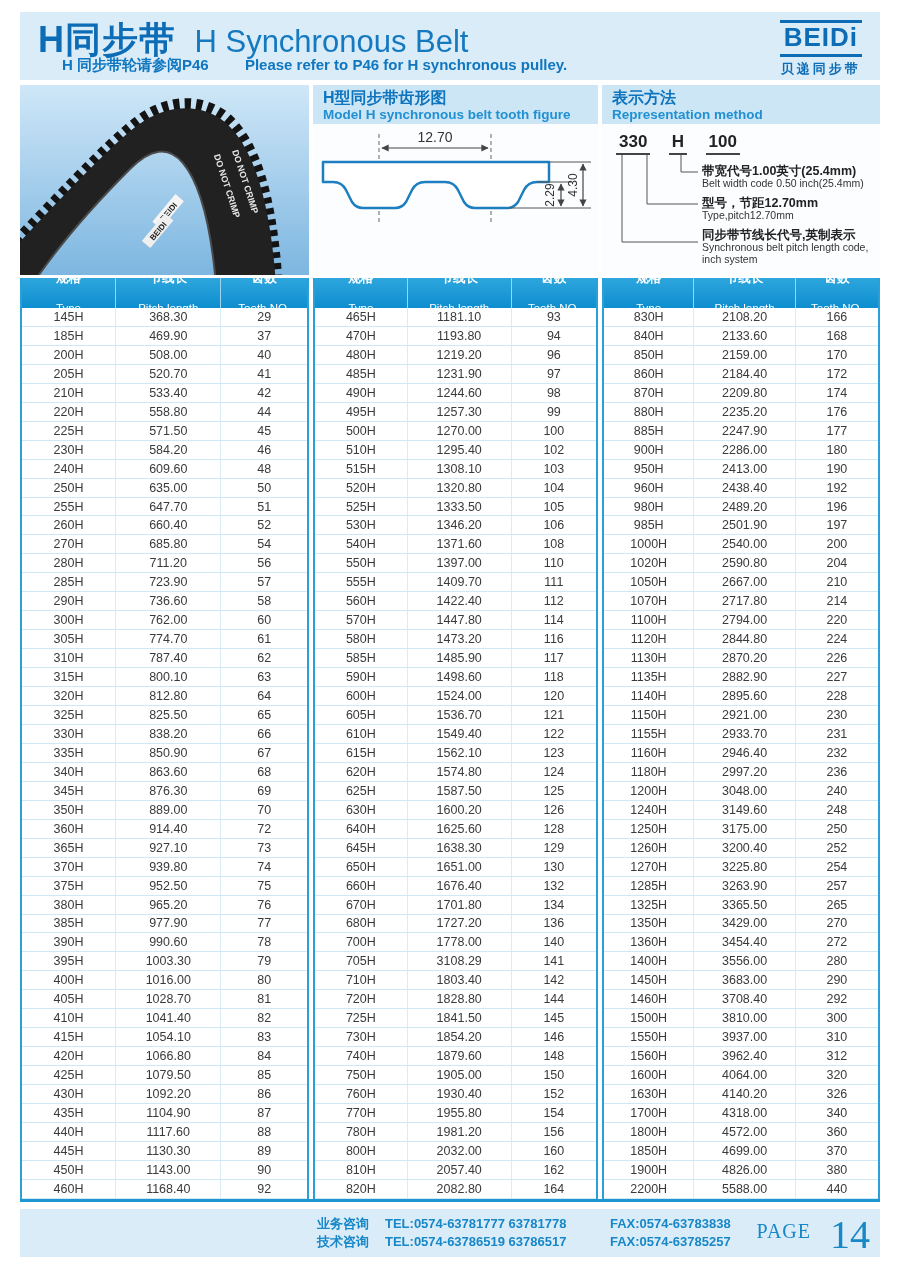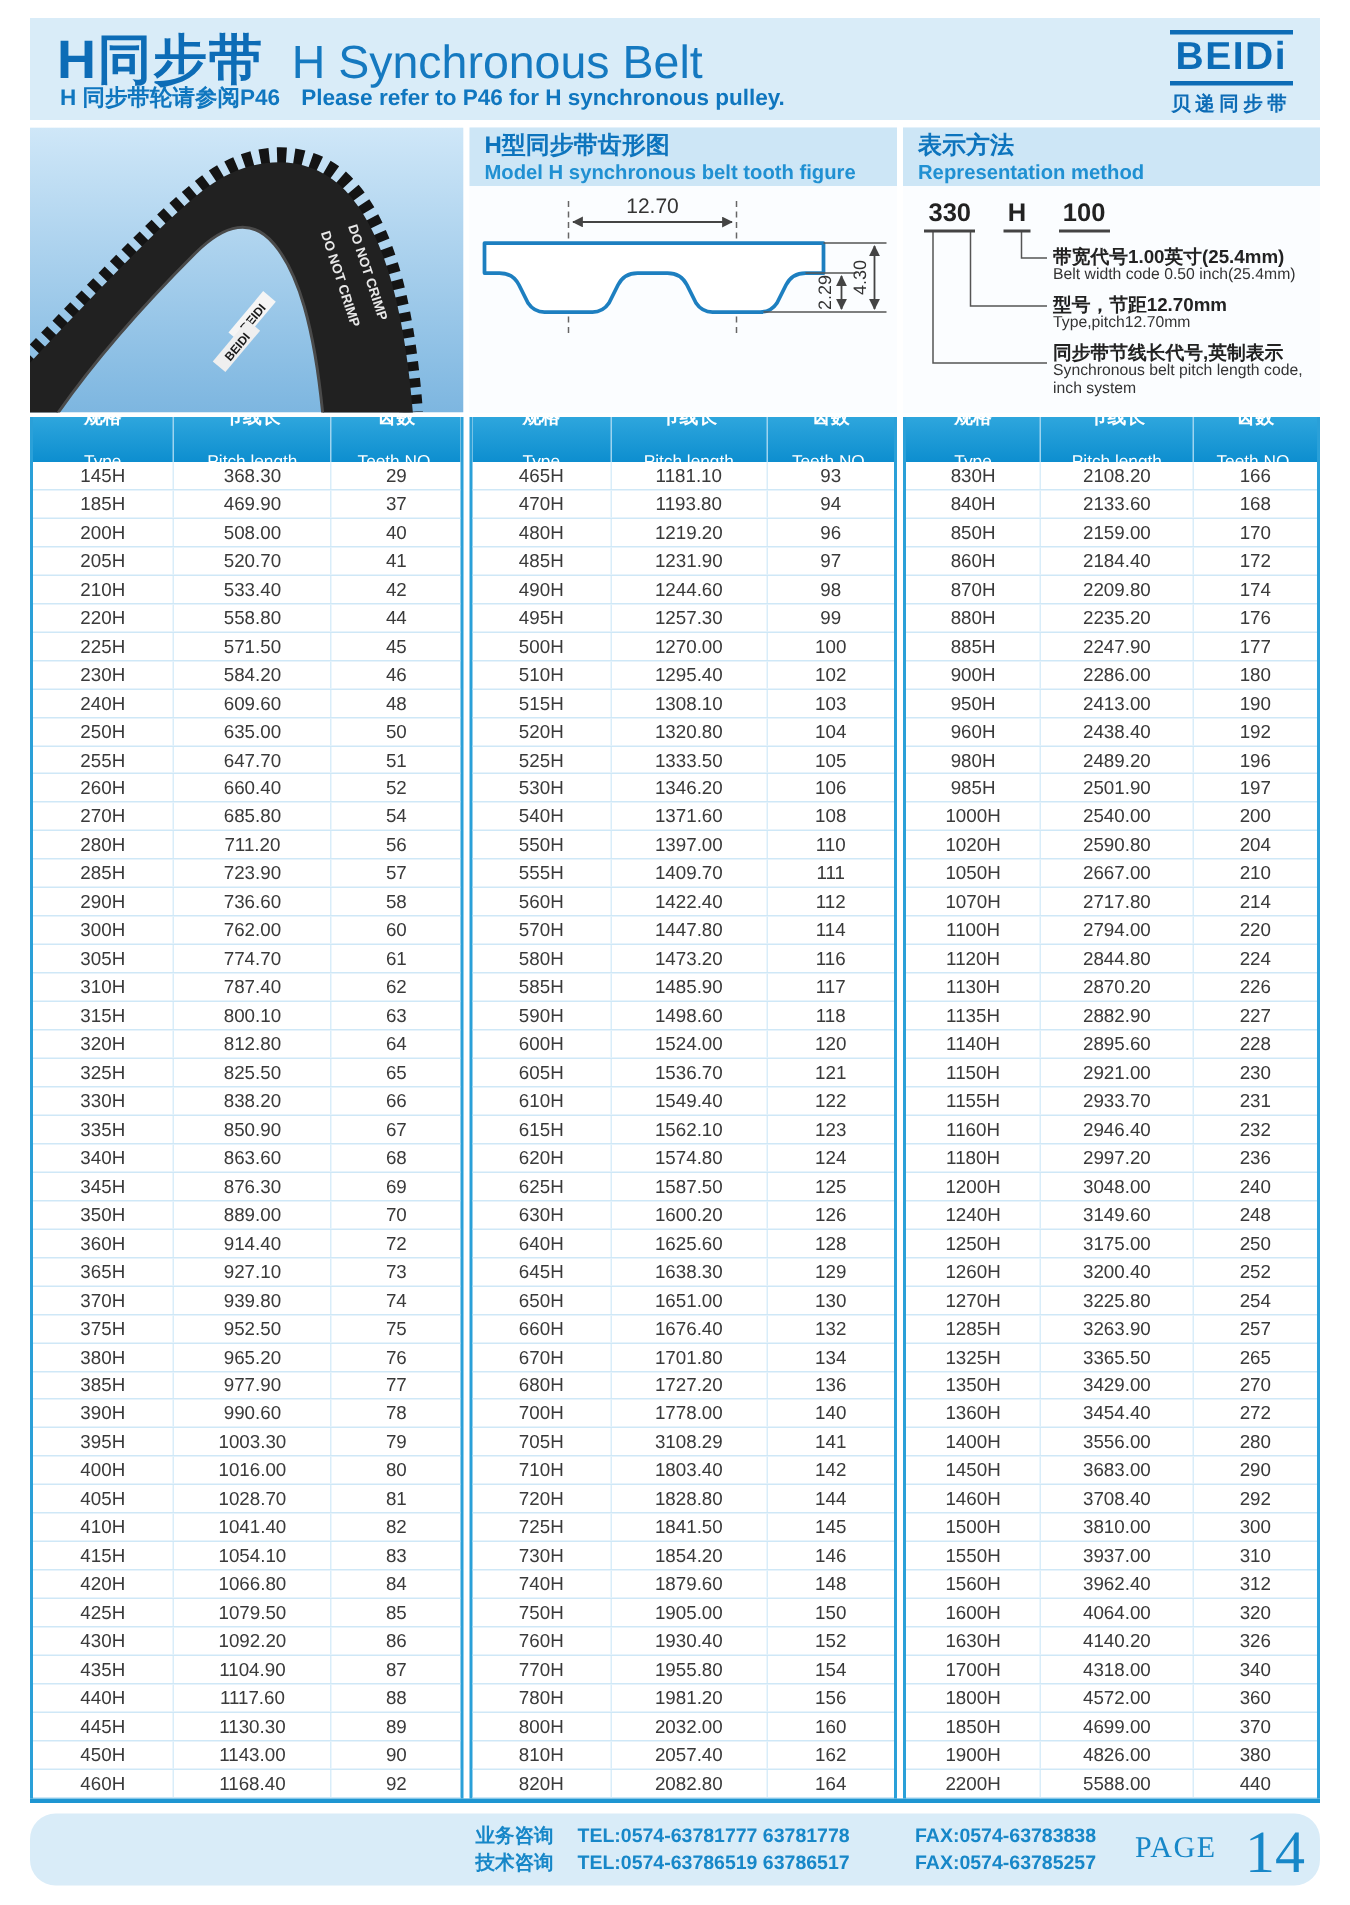--- a/index.html
+++ b/index.html
@@ -6,21 +6,21 @@
   html,body { background:#ffffff; }
   body { width:900px; height:1270px; font-family:"Liberation Sans", sans-serif; position:relative; }
   #page { position:absolute; left:0; top:0; width:900px; height:1270px; background:#ffffff; overflow:hidden; }
 
   
   .band { position:absolute; left:20px; top:12px; width:860px; height:68px; background:#d9ecf8; }
   .band-titles { position:absolute; left:18px; top:4px; }
   .t-zh { display:inline-block; font-size:36px; font-weight:bold; color:#0d6cb6; letter-spacing:1px; }
   .t-en { display:inline-block; font-size:31px; font-weight:normal; color:#1579c0; margin-left:14px; }
   .t-sub { position:absolute; left:20px; top:44px; width:700px; font-size:15px; font-weight:bold; color:#0f76bf; }
-  .t-sub span { margin-right:10px; }
+  .t-sub span { margin-right:10px;margin-left:22px; }
   .logo { position:absolute; right:18px; top:8px; text-align:center; }
   .logo-name { font-size:26px; font-weight:bold; color:#0d6cb6; letter-spacing:1px;
                border-top:3px solid #0d6cb6; border-bottom:3px solid #0d6cb6; padding:0 4px 1px 4px; line-height:1.15; }
   .logo-sub { font-size:13px; font-weight:bold; color:#0d6cb6; letter-spacing:3px; margin-top:3px; }
 
   
   .panel { position:absolute; top:85px; height:190px; background:#f7fbfe; }
   .panel-photo { left:20px;  width:289px; }
   .panel-tooth { left:313px; width:285px; }
   .panel-repr  { left:602px; width:278px; }
@@ -54,21 +54,21 @@
   .hcell .hen { font-size:11.5px; line-height:1.1; }
   .c0 { width:33%; } .c1 { width:37%; } .c2 { width:30%; }
   .hcell.c0, .hcell.c1 { border-right:1px solid #9ed4ef; }
   .tbody { display:flex; flex-direction:column; height:891px; }
   .trow { flex:1; display:flex; border-bottom:1px solid #cfe8f7; }
   .tcell { display:flex; align-items:center; justify-content:center; font-size:12.5px; color:#3a3a3a; }
   .tcell.c0, .tcell.c1 { border-right:1px solid #d9edf9; }
   .table-bottom-line { position:absolute; left:20px; top:1199px; width:860px; height:3px; background:#1e96d2; }
 
   
-  .footer { position:absolute; left:20px; top:1209px; width:860px; height:48px; background:#d9ecf8;border-radius:17px; }
+  .footer { position:absolute; left:20px; top:1209px; width:860px; height:48px; background:#d9ecf8; }
   .foot-contact { position:absolute; right:120px; top:6px; text-align:left; color:#1787c8; font-size:13px; font-weight:bold; }
   .frow { display:flex; line-height:1.35; }
   .frow .flabel { width:68px; }
   .frow .ftel { width:225px; }
   .frow .ffax { width:150px; }
   .pageblock { position:absolute; right:10px; top:2px; color:#1787c8; font-family:"Liberation Serif", serif; }
   .pageblock .plabel { font-size:20px; letter-spacing:1px; vertical-align:10px; }
   .pageblock .pnum { font-size:40px; margin-left:15px; }
 </style>
 </head>

